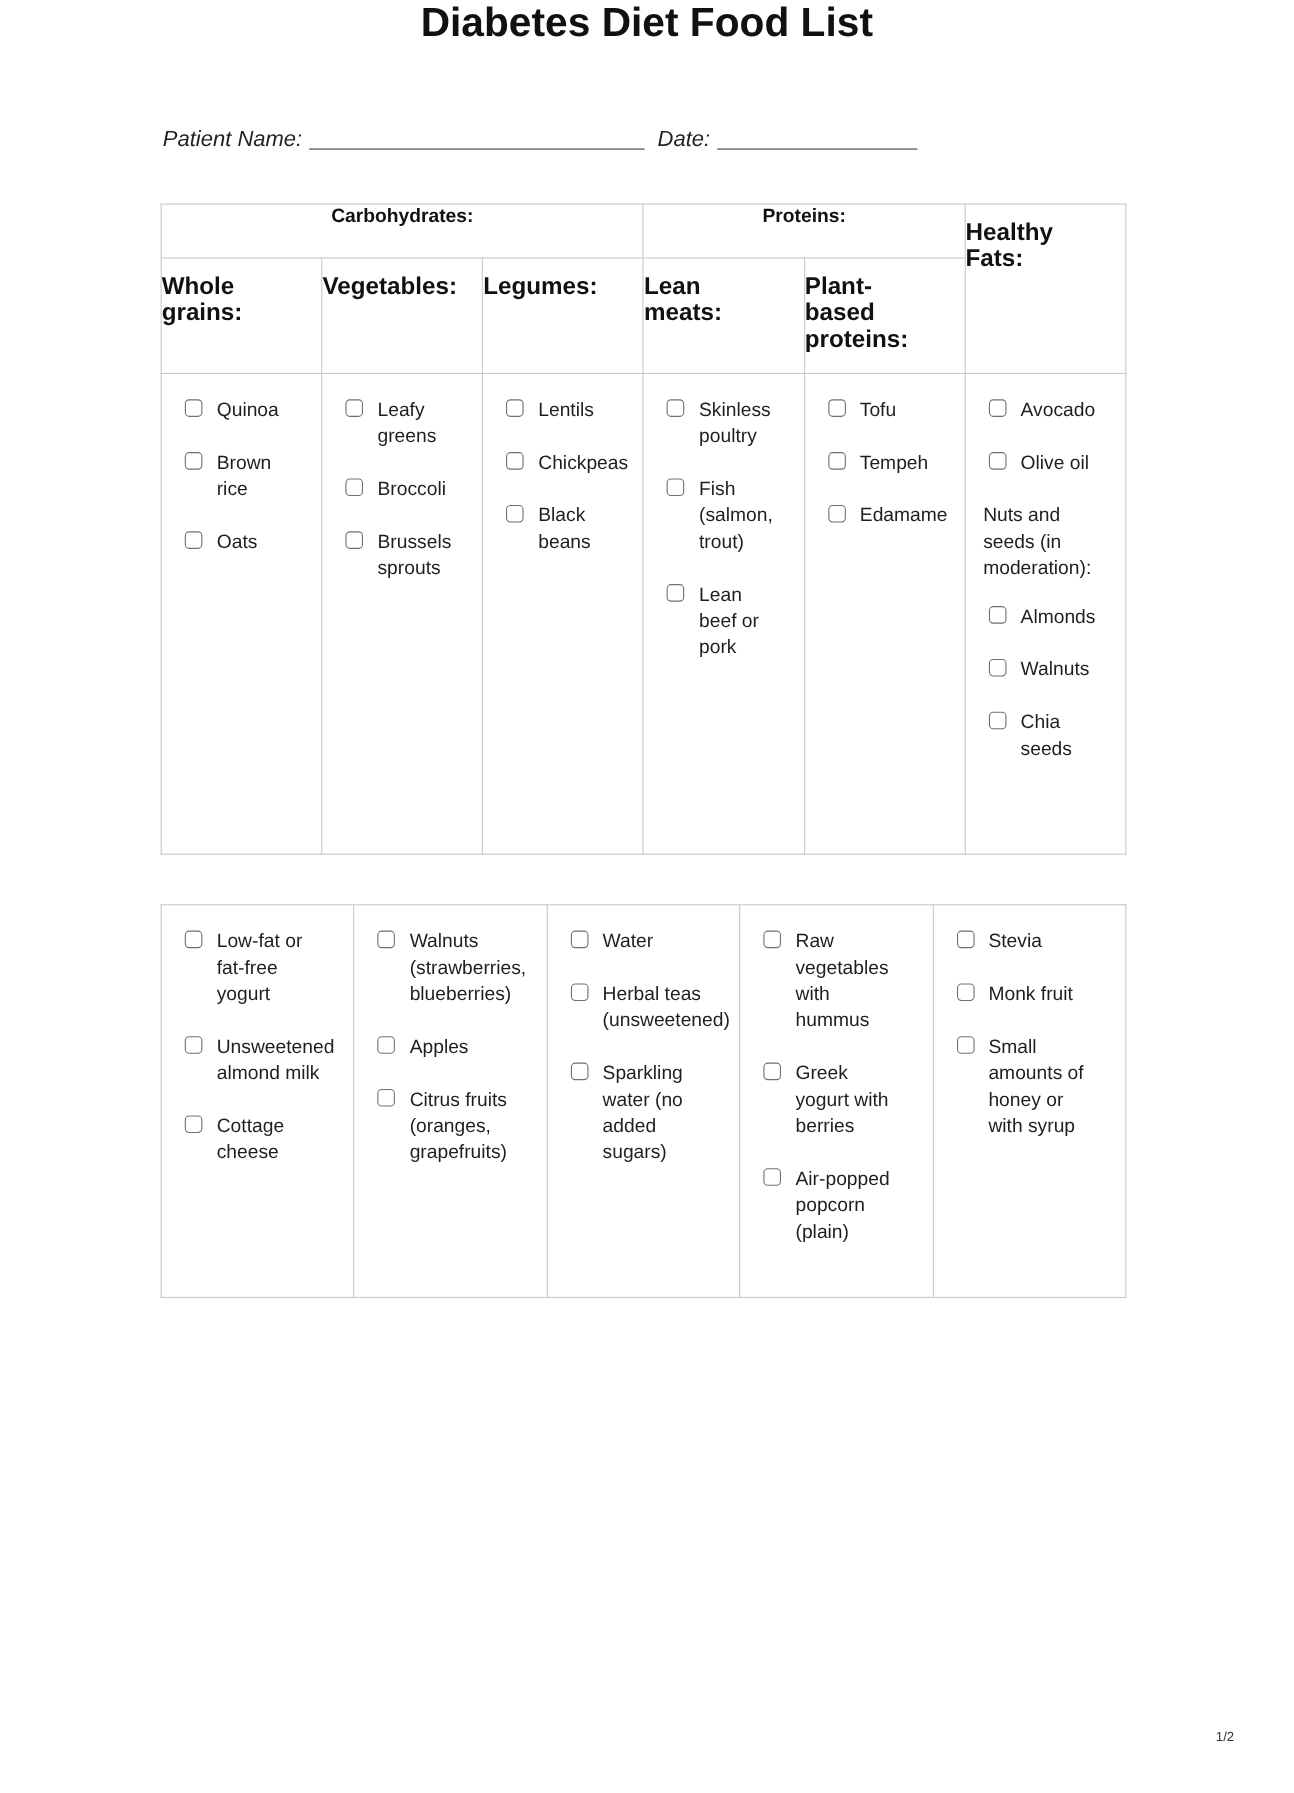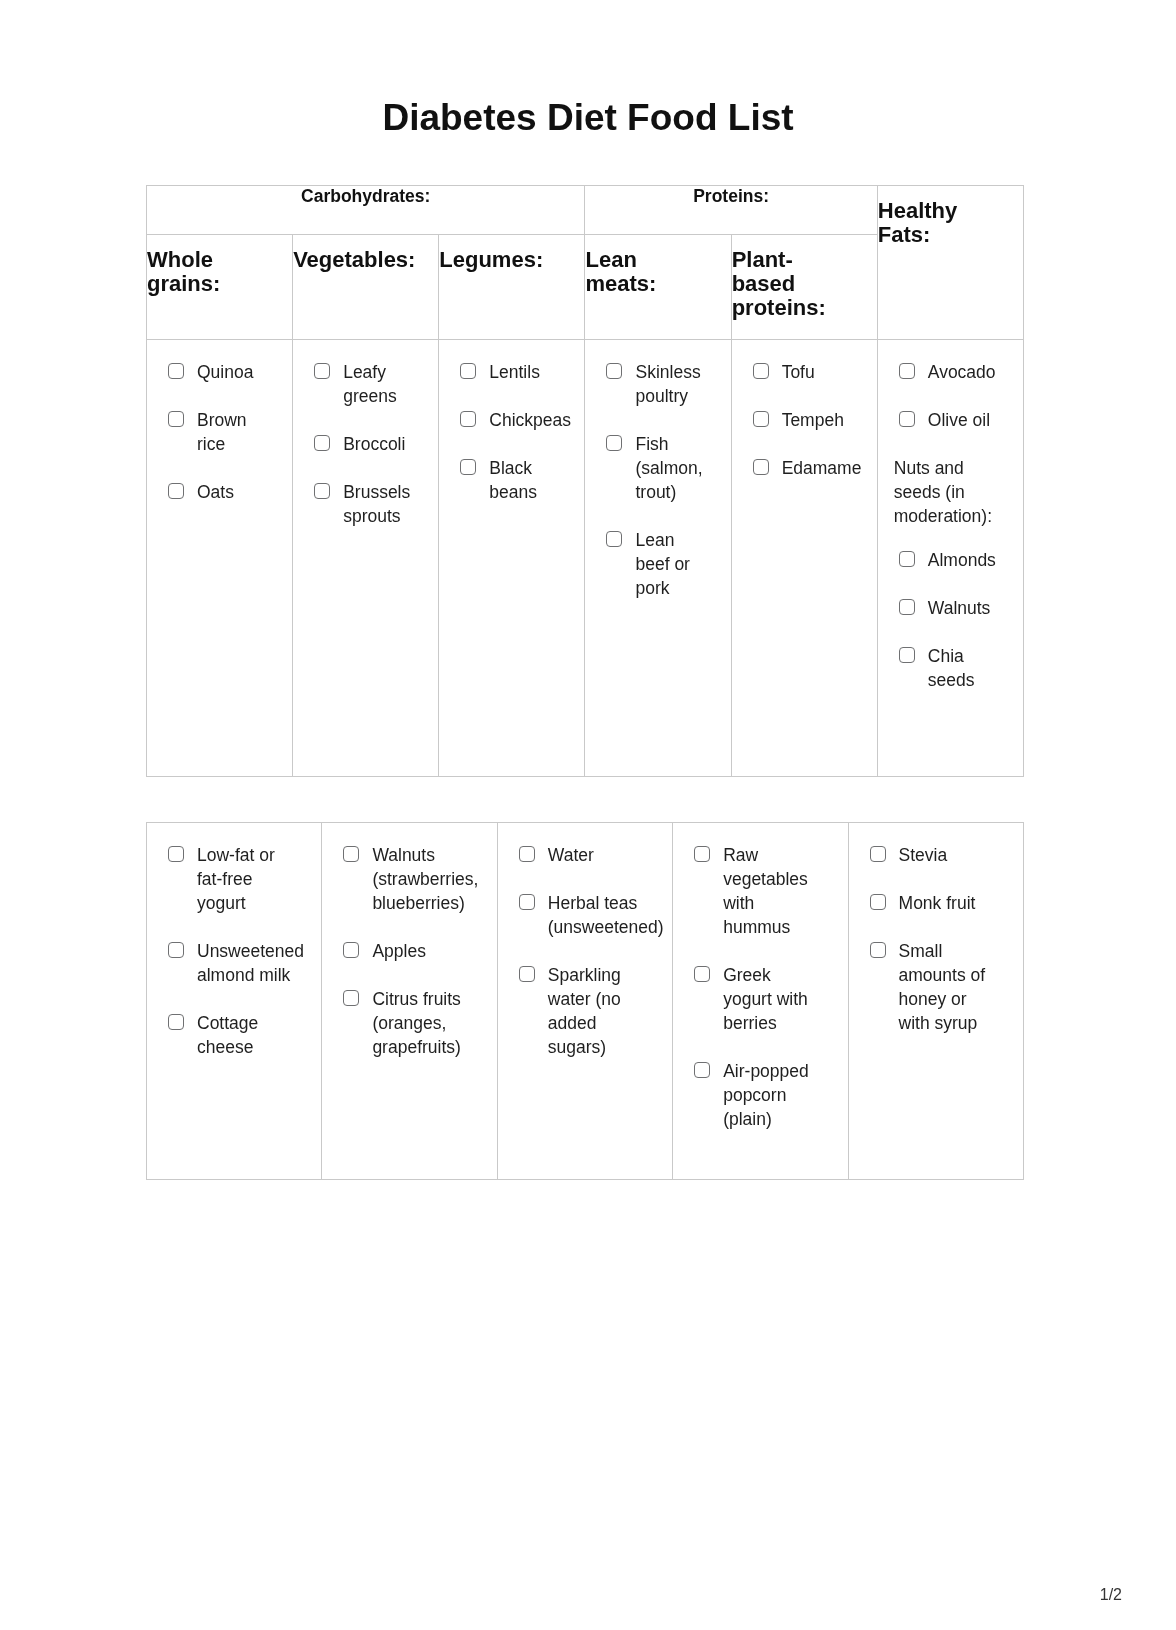--- a/index.html
+++ b/index.html
@@ -5,21 +5,21 @@
   html,body{margin:0;padding:0;background:#ffffff;}
   .page{
     position:relative;
     width:1176px;height:1630px;
     background:#ffffff;
     font-family:"Liberation Sans","DejaVu Sans",sans-serif;
     color:#1f1f1f;
     overflow:hidden;
   }
   .title{
-    margin:0;padding-top:97px;
+    margin:0;
     text-align:center;
     font-size:37px;font-weight:700;color:#111;
     letter-spacing:0;
   }
   .patient-row{
     margin:74px 0 0 148px;
     font-style:italic;
     font-size:20px;color:#222;
     white-space:nowrap;
   }
@@ -90,31 +90,34 @@
   .t1 .ilabel{max-width:75px;}
   .t2 .ilabel{max-width:97px;}
 
   .sublabel{
     font-size:17.5px;line-height:24px;color:#1f1f1f;
     max-width:112px;
     margin:19px 0 20px -5px;
   }
   .pageno{
     position:absolute;
-    right:54px;bottom:26px;
-    font-size:16px;color:#333;
+    right:54px;bottom:44px;
+    font-size:12px;color:#333;
   }
 </style>
 </head>
 <body>
 
 <div class="page">
 
   <h1 class="title">Diabetes Diet Food List</h1>
 
+  <div class="patient-row">
+    <span>Patient Name:</span><span class="blank name-blank"></span><span>Date:</span><span class="blank date-blank"></span>
+  </div>
 
   <table class="t t1">
     <tbody>
         <tr class="group-row">
       <td colspan="3" class="gh">Carbohydrates:</td>
       <td colspan="2" class="gh">Proteins:</td>
       <td rowspan="2" class="sh"><span class="hspan w70">Healthy Fats:</span></td>
     </tr>
     <tr class="sub-row-1">
       <td class="sh"><span class="hspan w64">Whole grains:</span></td>

